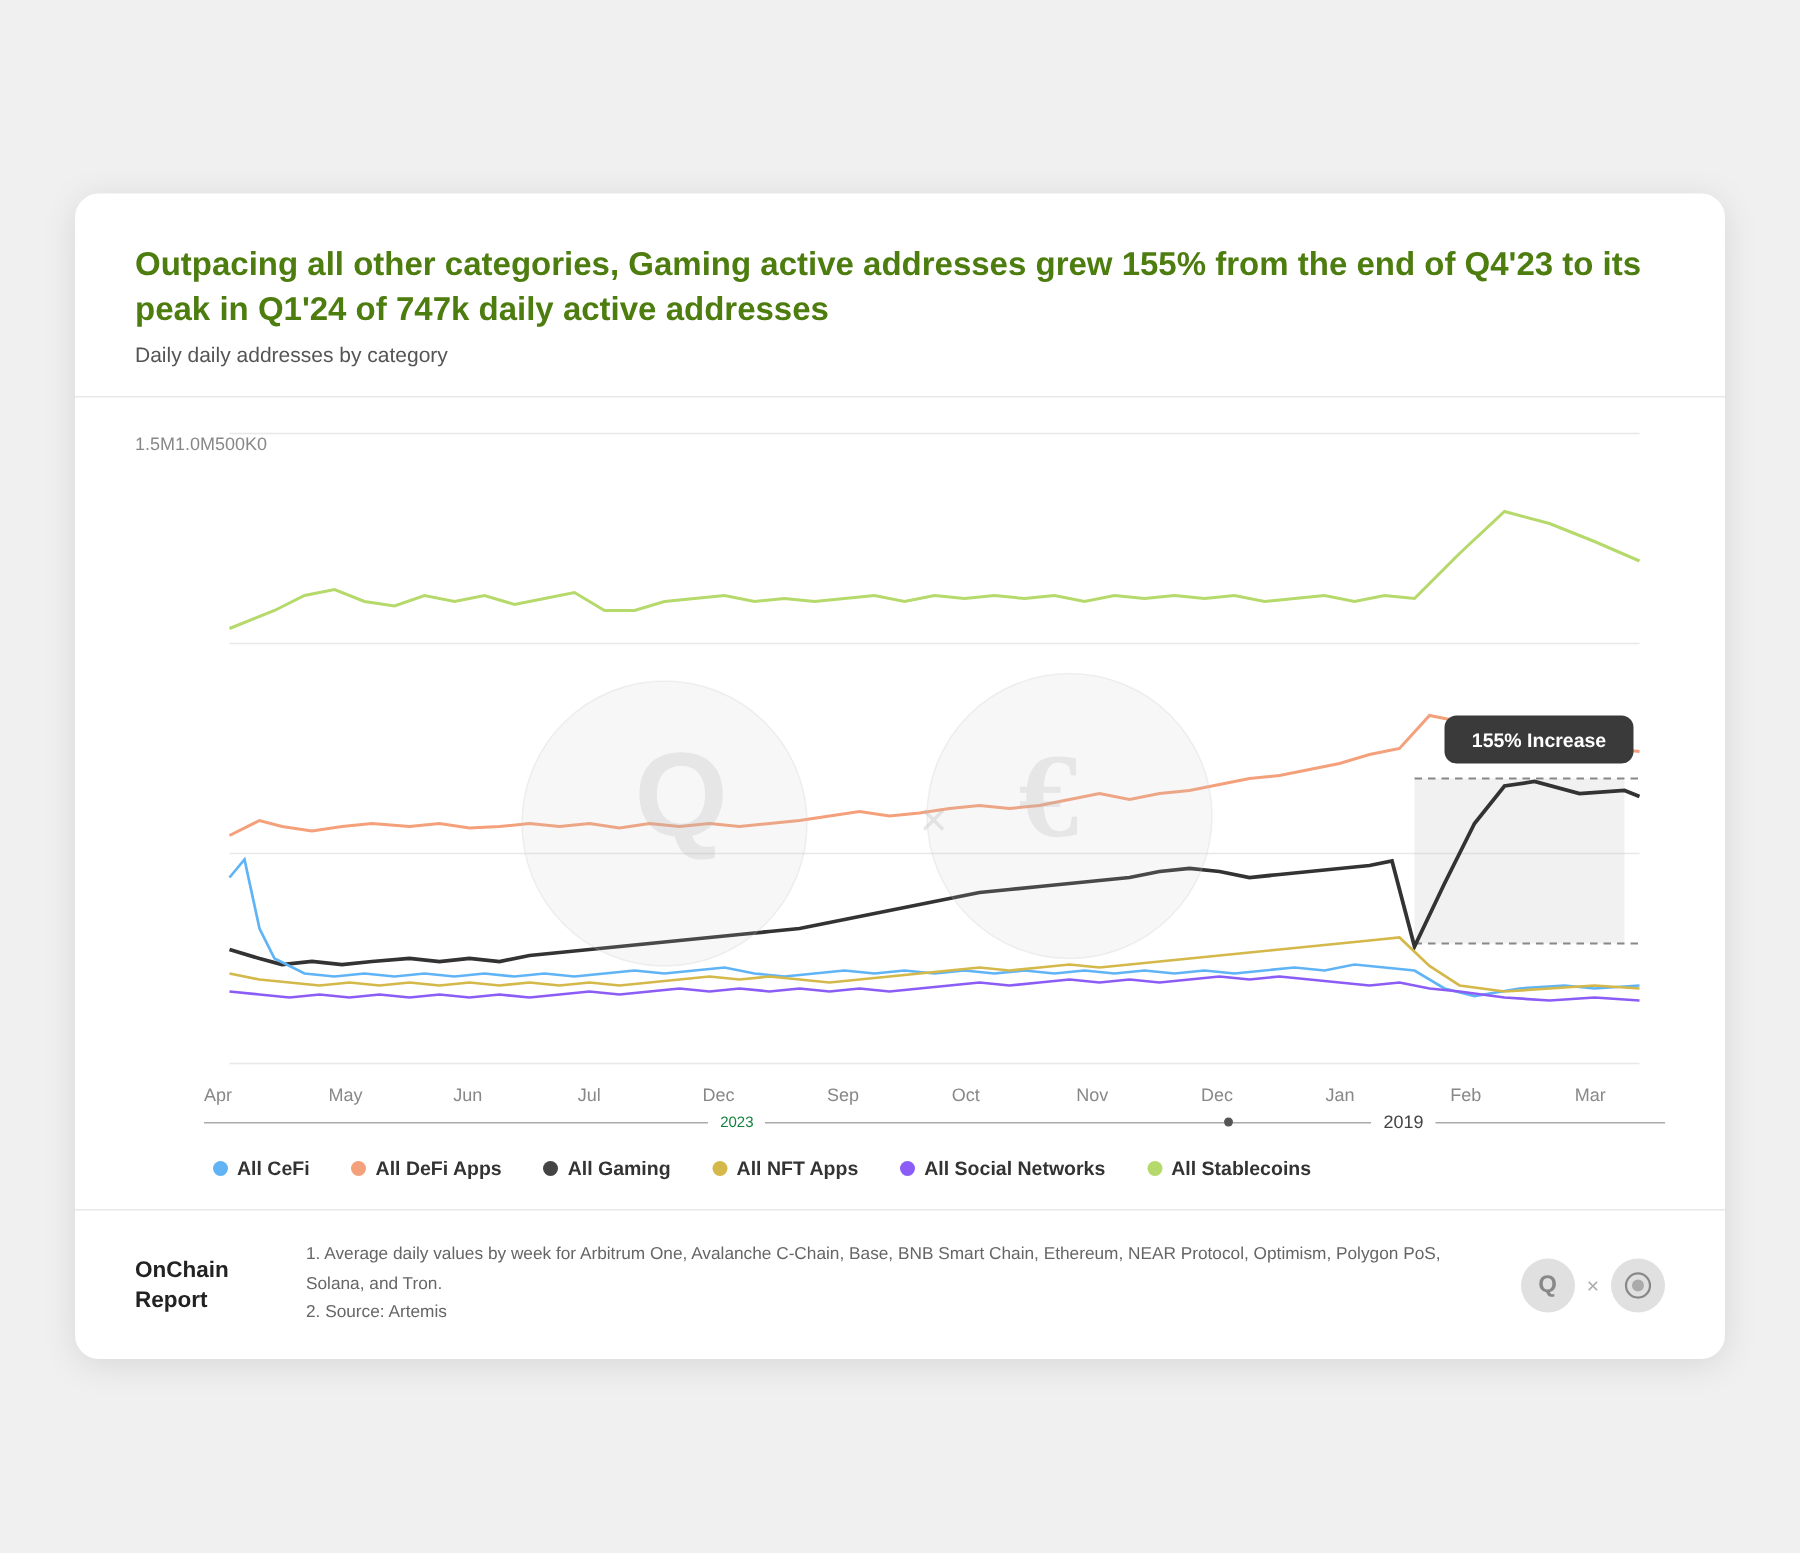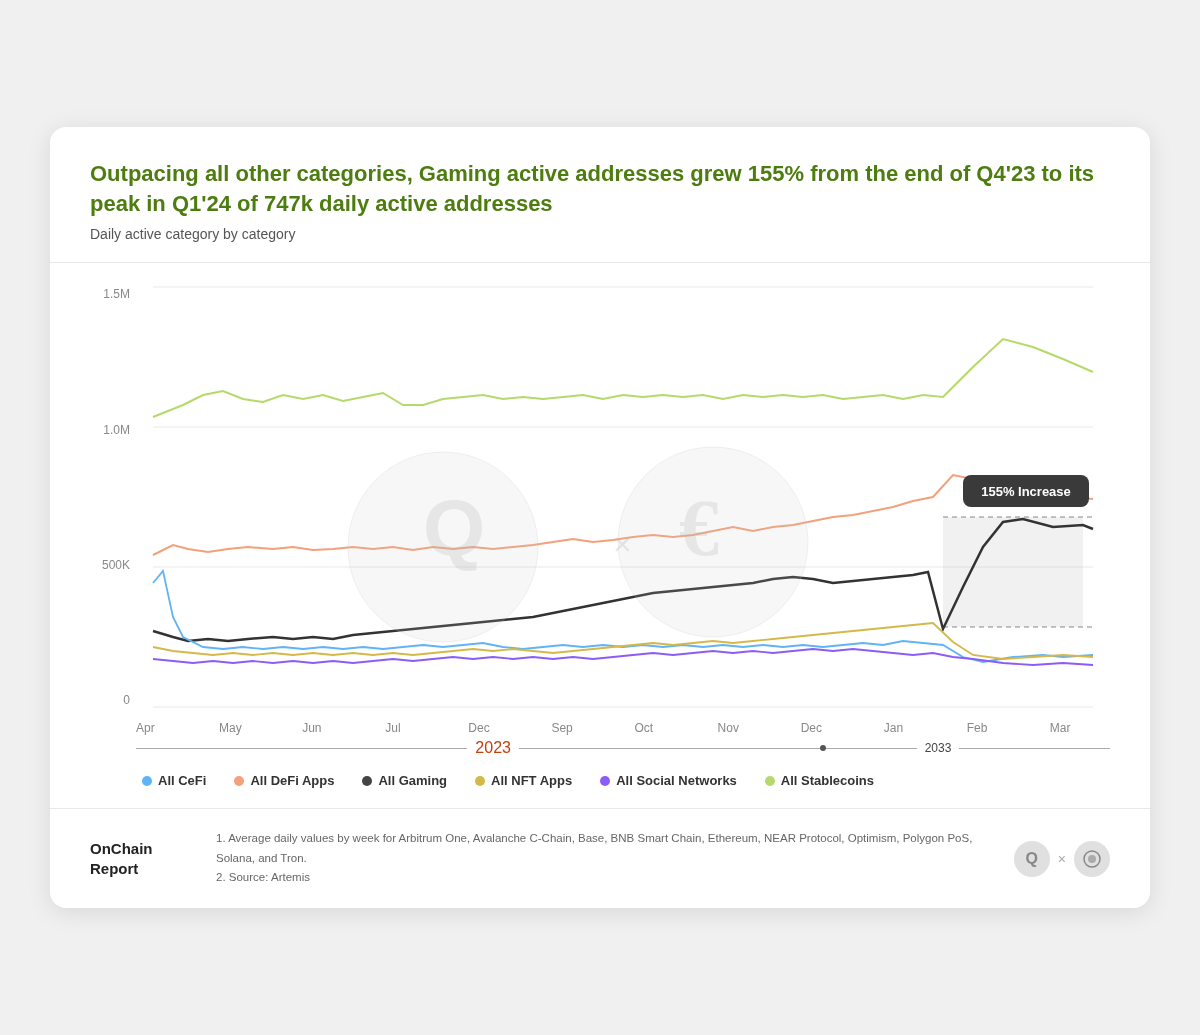--- a/index.html
+++ b/index.html
@@ -71,21 +71,21 @@
       width: 10px;
       height: 10px;
       border-radius: 50%;
       flex-shrink: 0;
     }
     .footer {
       border-top: 1px solid #e8e8e8;
       padding: 20px 40px;
       display: flex;
       align-items: center;
-      gap: 36px;
+      gap: 24px;
     }
     .footer-brand {
       font-size: 15px;
       font-weight: 700;
       color: #222;
       line-height: 1.3;
       min-width: 90px;
     }
     .footer-notes {
       font-size: 11.5px;
@@ -116,29 +116,29 @@
       font-weight: 300;
     }
   </style>
 </head>
 <body>
 
 <div class="card">
 
   <div class="header">
     <div class="header-title">Outpacing all other categories, Gaming active addresses grew 155% from the end of Q4'23 to its peak in Q1'24 of 747k daily active addresses</div>
-    <div class="header-subtitle">Daily active category by category</div>
+    <div class="header-subtitle">Daily daily addresses by category</div>
   </div>
 
   <div class="chart-area">
     <div style="display:flex; flex-direction:column; gap:0;">
 
       <div style="display:flex; position:relative;">
 
-        <div style="display:flex; flex-direction:column; justify-content:space-between; width:46px; padding-bottom:0; height:420px;">
+        <div style="display:flex; flex-direction:row; justify-content:space-between; width:46px; padding-bottom:0; height:420px;">
           <span class="y-label">1.5M</span>
           <span class="y-label">1.0M</span>
           <span class="y-label">500K</span>
           <span class="y-label">0</span>
         </div>
 
         <div style="flex:1; position:relative;">
           <svg viewBox="0 0 940 420" width="100%" height="420" xmlns="http://www.w3.org/2000/svg" style="display:block; overflow:visible;">
 
             <line x1="0" y1="0" x2="940" y2="0" stroke="#e8e8e8" stroke-width="1"></line>
@@ -225,25 +225,25 @@
           <span class="x-label">Nov</span>
           <span class="x-label">Dec</span>
           <span class="x-label">Jan</span>
           <span class="x-label">Feb</span>
           <span class="x-label">Mar</span>
         </div>
 
         <div style="display:flex; align-items:center; margin-top:2px;">
           <div style="flex:0 0 30px; height:1px; background:#aaa;"></div>
           <div style="flex:1; height:1px; background:#aaa;"></div>
-          <div style="padding:0 8px; font-size:16px; color:#c2410c;">2023</div>
+          <div style="padding:0 8px; font-size:10px; color:#15803d;">2023</div>
           <div style="flex:1; height:1px; background:#aaa;"></div>
           <div style="width:6px; height:6px; border-radius:50%; background:#555;"></div>
           <div style="flex:0.3; height:1px; background:#aaa;"></div>
-          <div style="padding:0 8px; font-size:12px; color:#444;">2033</div>
+          <div style="padding:0 8px; font-size:12px; color:#444;">2019</div>
           <div style="flex:0.5; height:1px; background:#aaa;"></div>
         </div>
       </div>
     </div>
   </div>
 
   <div class="legend">
     <div class="legend-item">
       <div class="legend-dot" style="background:#60b4f5;"></div>
       <span>All CeFi</span>

